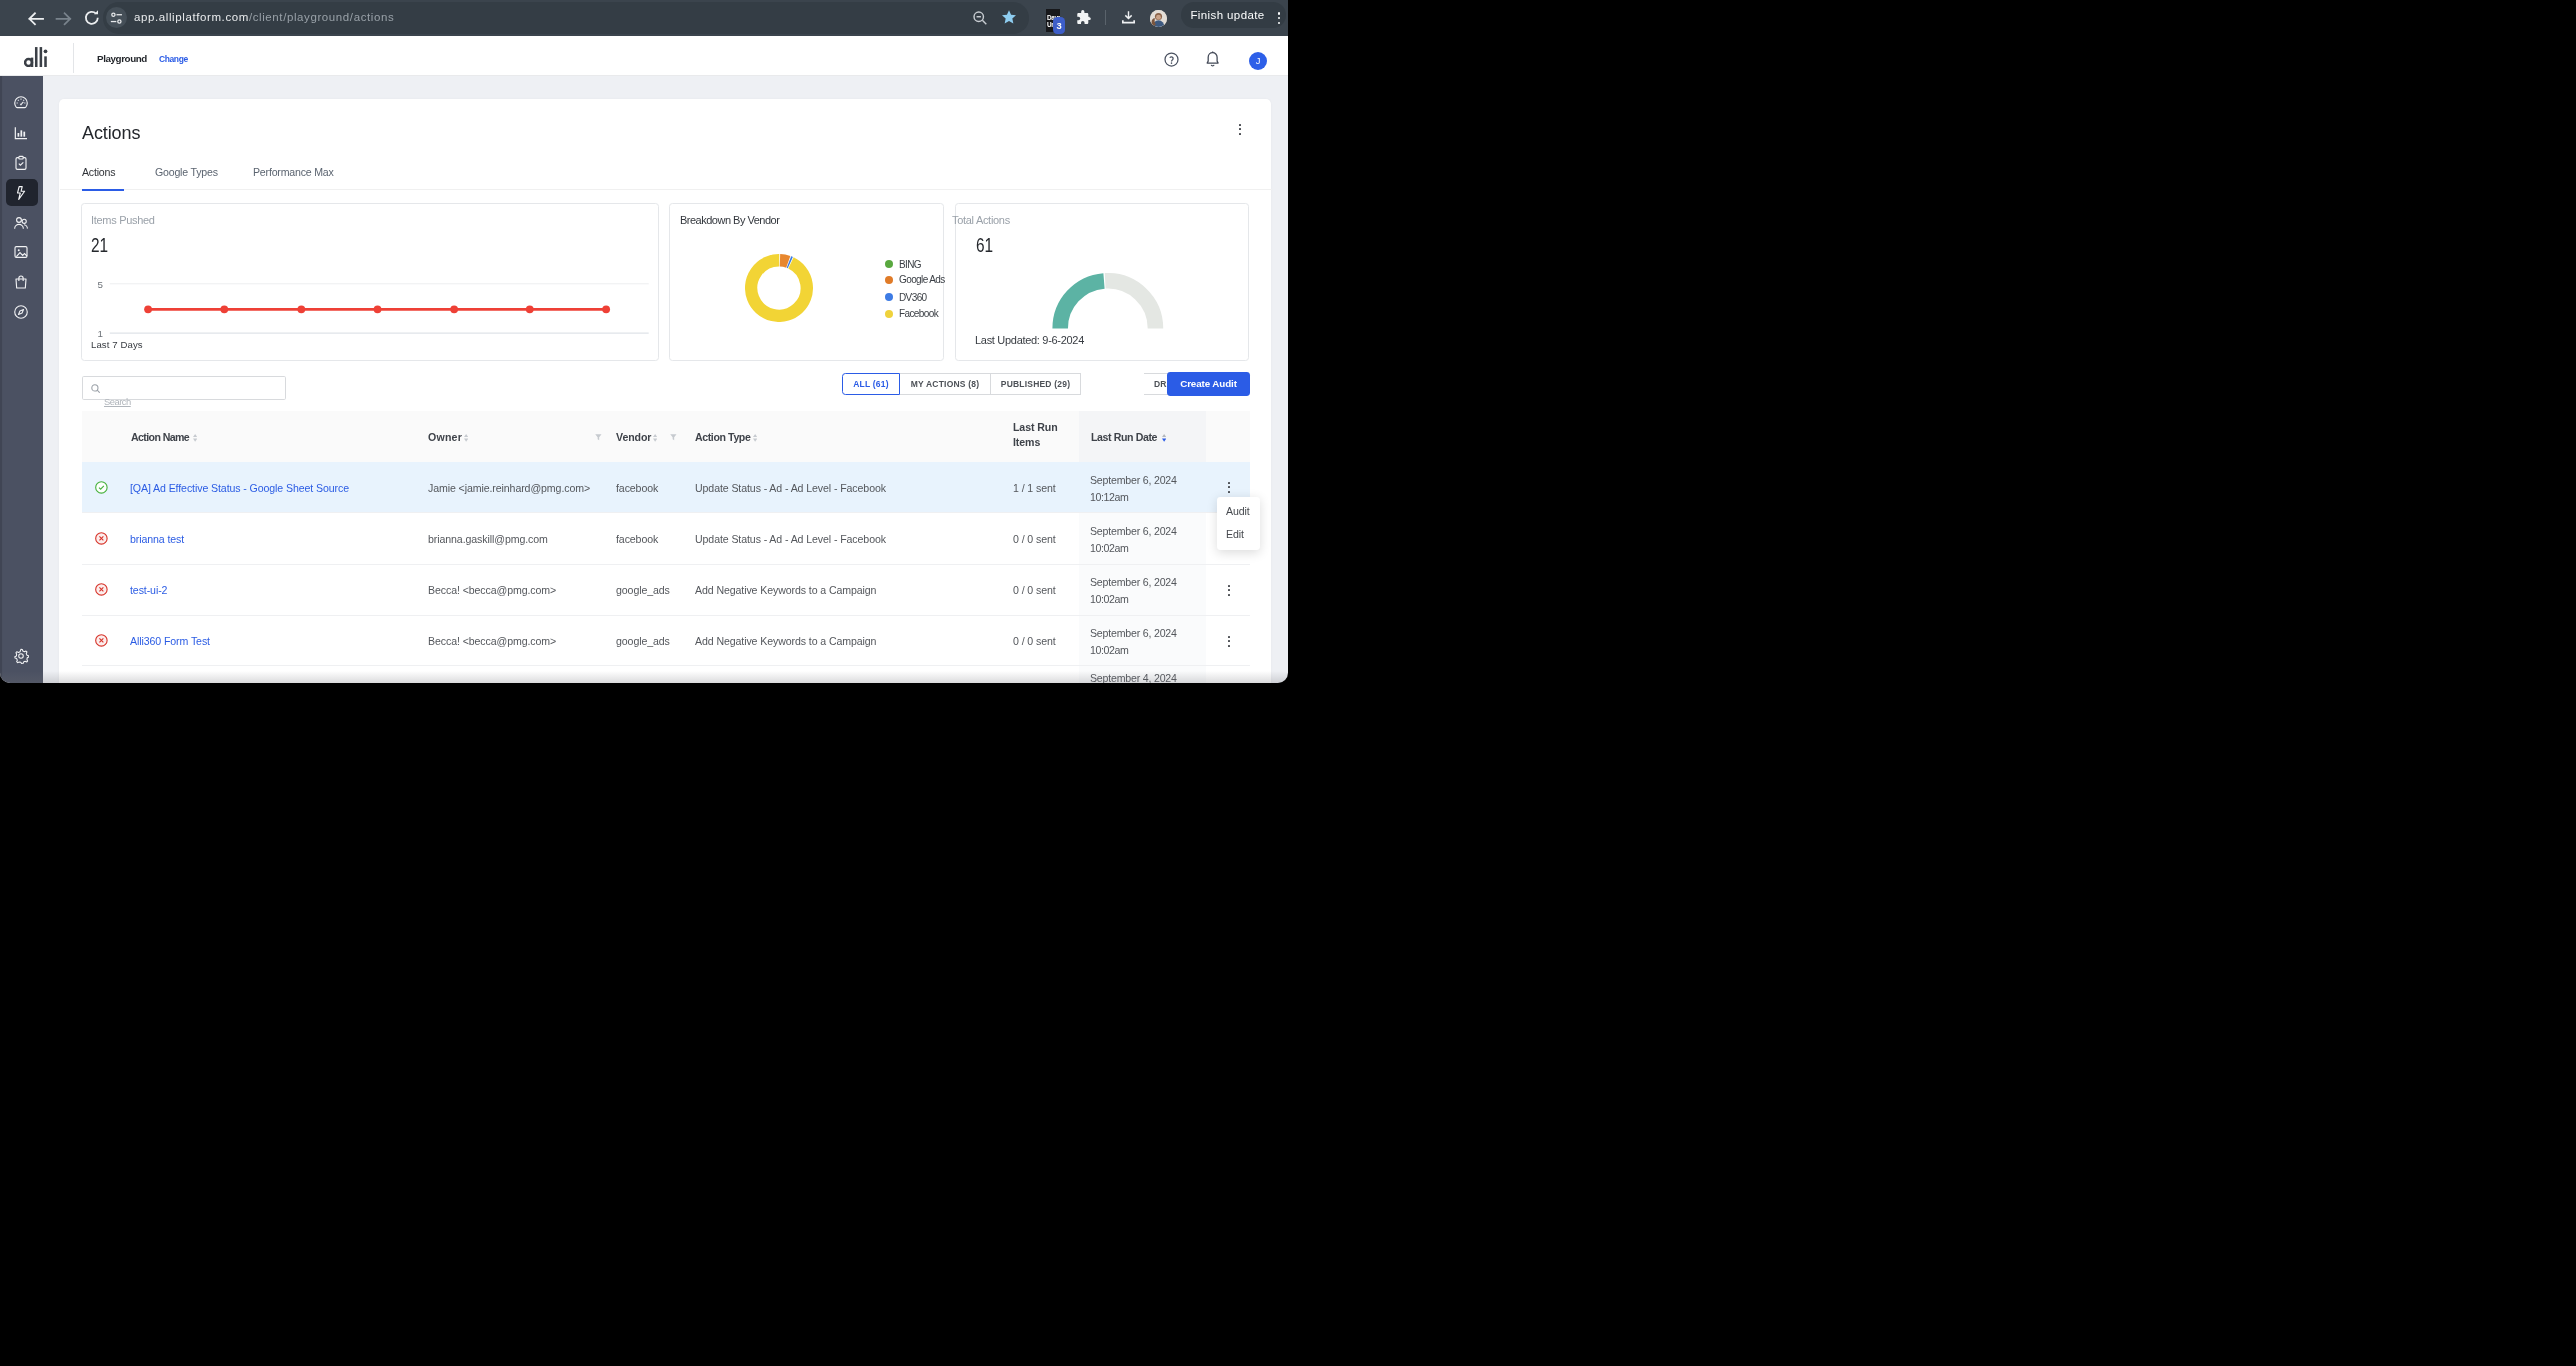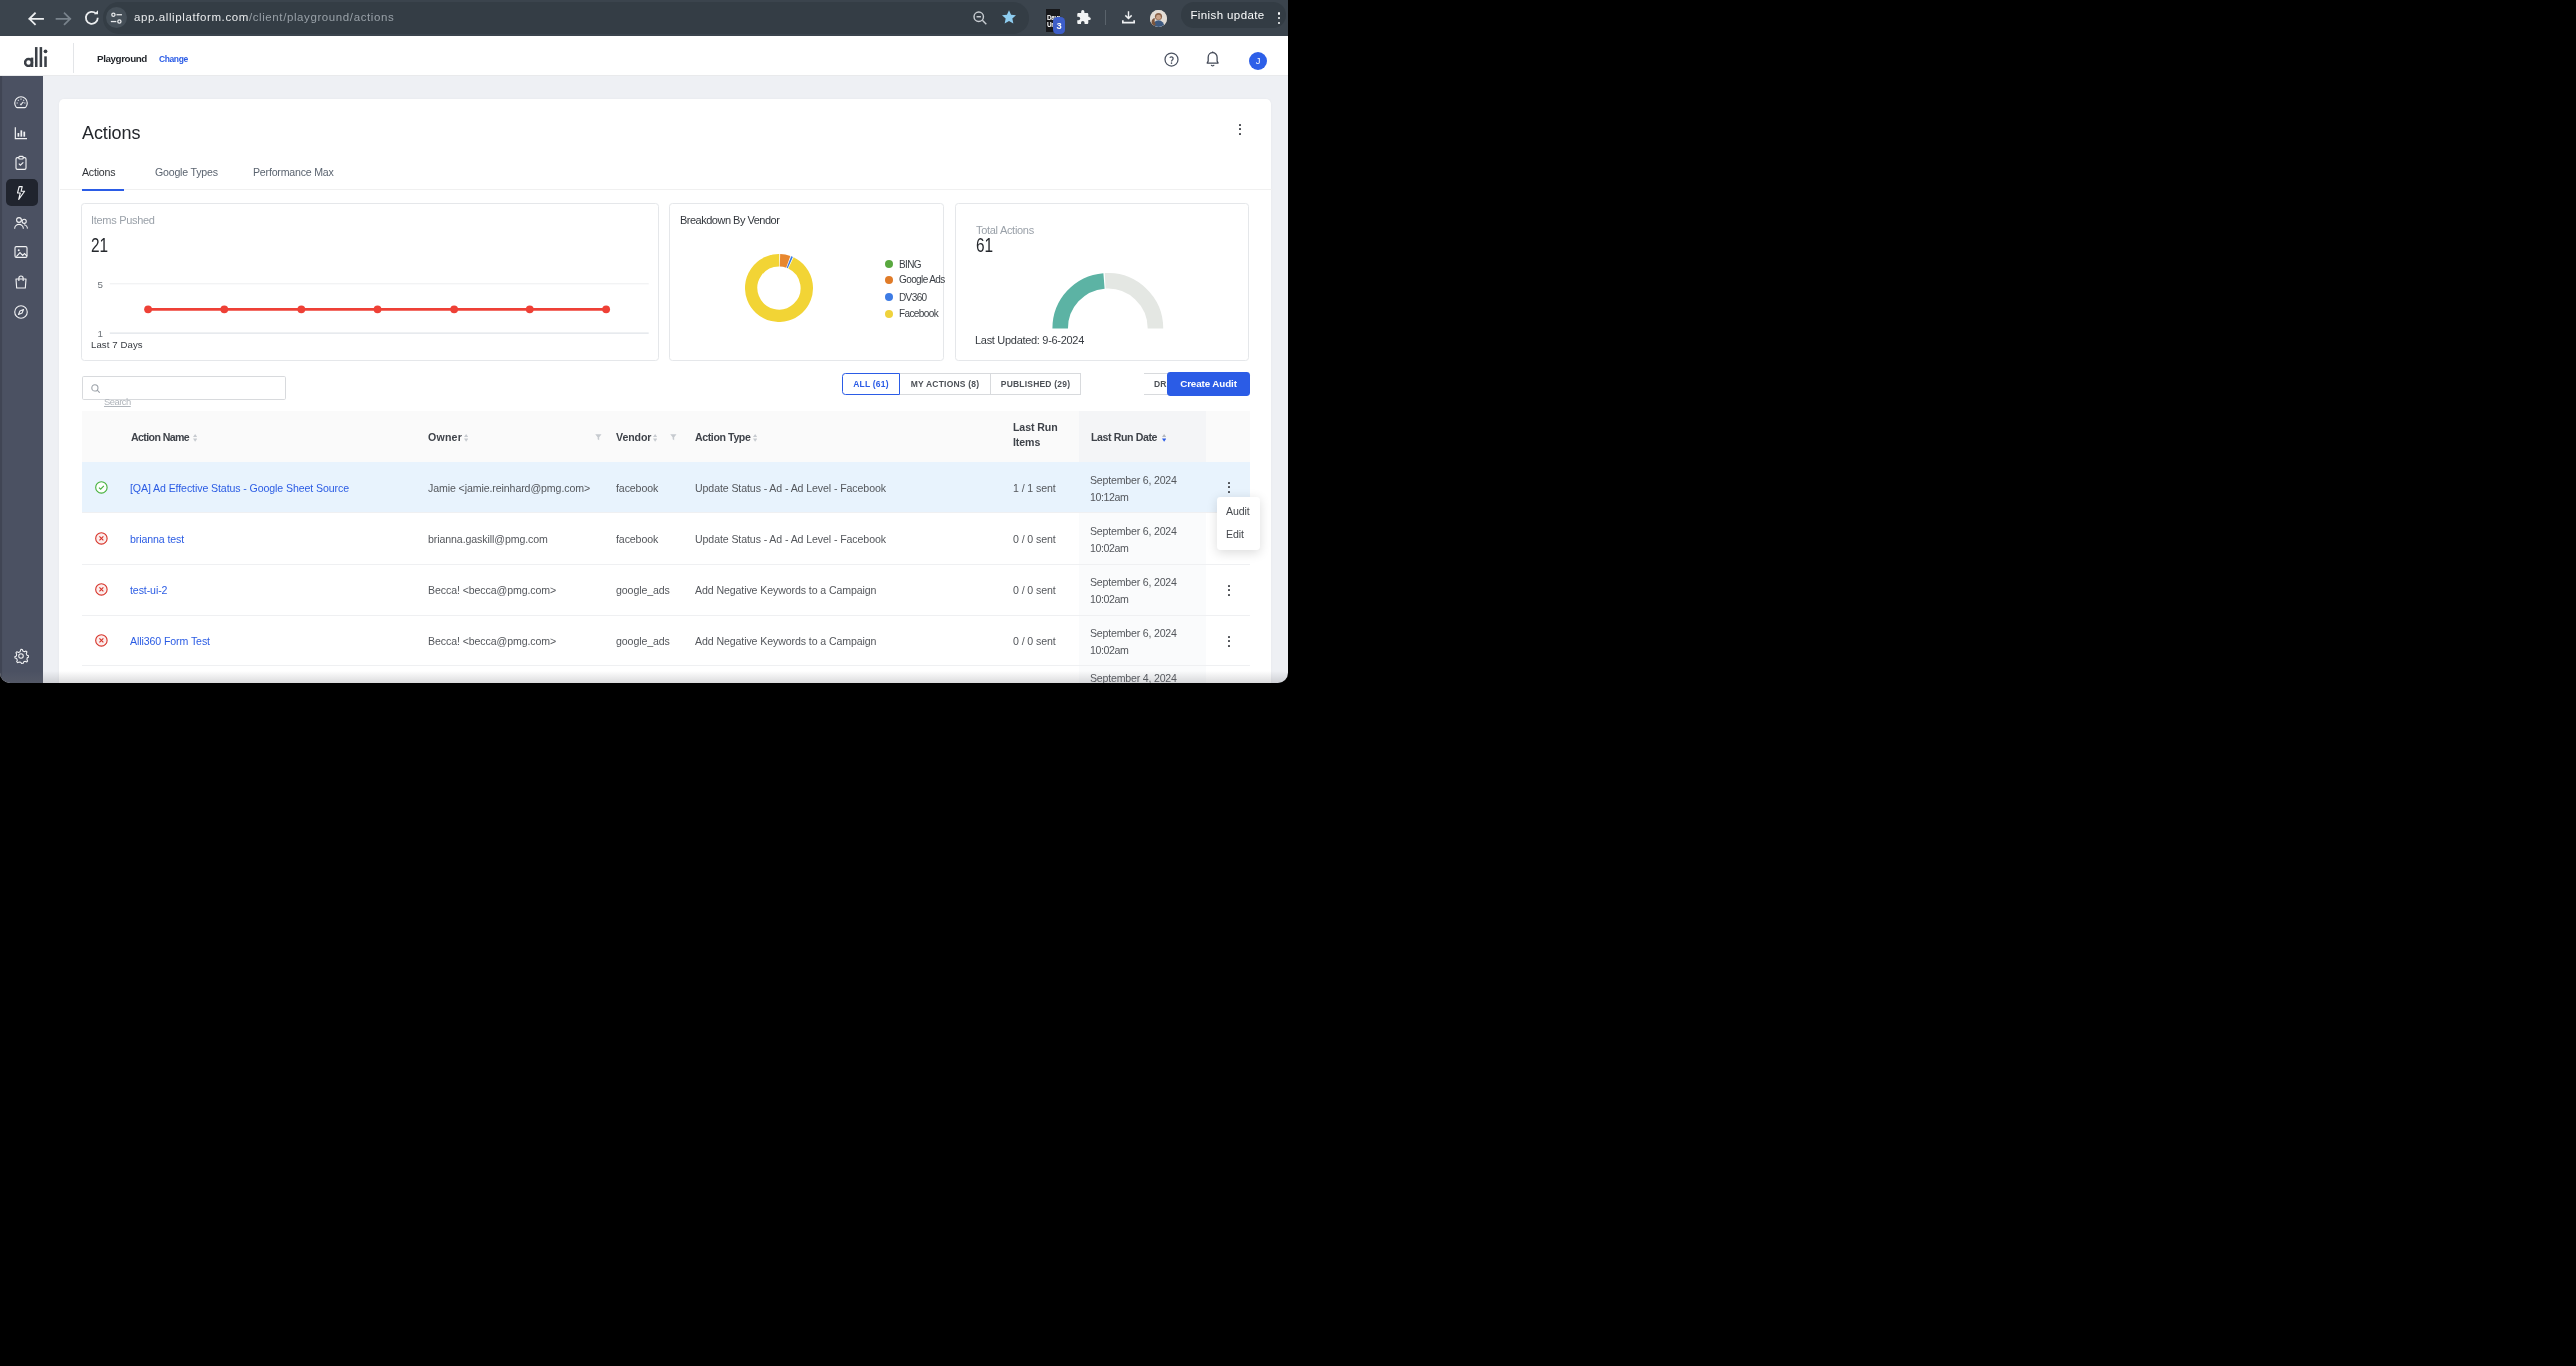--- a/index.html
+++ b/index.html
@@ -270,21 +270,21 @@
   </svg>
   <div class="ldot" style="left:885px; top:260px; background:#59a83f;"></div>
   <div class="ldot" style="left:885px; top:276px; background:#e07b28;"></div>
   <div class="ldot" style="left:885px; top:293px; background:#3d7be4;"></div>
   <div class="ldot" style="left:885px; top:310px; background:#efd23c;"></div>
   <div class="legend" style="left:899px; top:259px;">BING</div>
   <div class="legend" style="left:899px; top:274px;">Google Ads</div>
   <div class="legend" style="left:899px; top:292px;">DV360</div>
   <div class="legend" style="left:899px; top:308px;">Facebook</div>
 
-  <div class="cardlabel" style="left:976px; top:214px; letter-spacing:-0.3px;margin-top:10px;">Total Actions</div>
+  <div class="cardlabel" style="left:952px; top:214px; letter-spacing:-0.3px;">Total Actions</div>
   <div class="bignum" style="left:976px; top:233px;">61</div>
   <svg class="abs" style="left:1052px; top:273px;" width="112" height="56" viewBox="0 0 131 66">
     <path d="M62.16 9.24 A56.15 56.15 0 0 1 121.45 65.3" stroke="#e4e7e3" stroke-width="18.3" fill="none"></path>
     <path d="M9.15 65.3 A56.15 56.15 0 0 1 60.8 9.32" stroke="#5cb3a4" stroke-width="18.3" fill="none"></path>
   </svg>
   <div class="cardfoot" style="left:975px; top:334px; font-size:11px; letter-spacing:-0.3px;">Last Updated: 9-6-2024</div>
   <div class="search"></div>
   <svg class="abs" style="left:91px; top:384px; z-index:2;" width="9.4" height="9.4" viewBox="0 0 14 14">
     <circle cx="5.8" cy="5.8" r="4.6" stroke="#9ba1a8" stroke-width="1.6" fill="none"></circle>
     <line x1="9.3" y1="9.3" x2="13" y2="13" stroke="#9ba1a8" stroke-width="1.6"></line>

